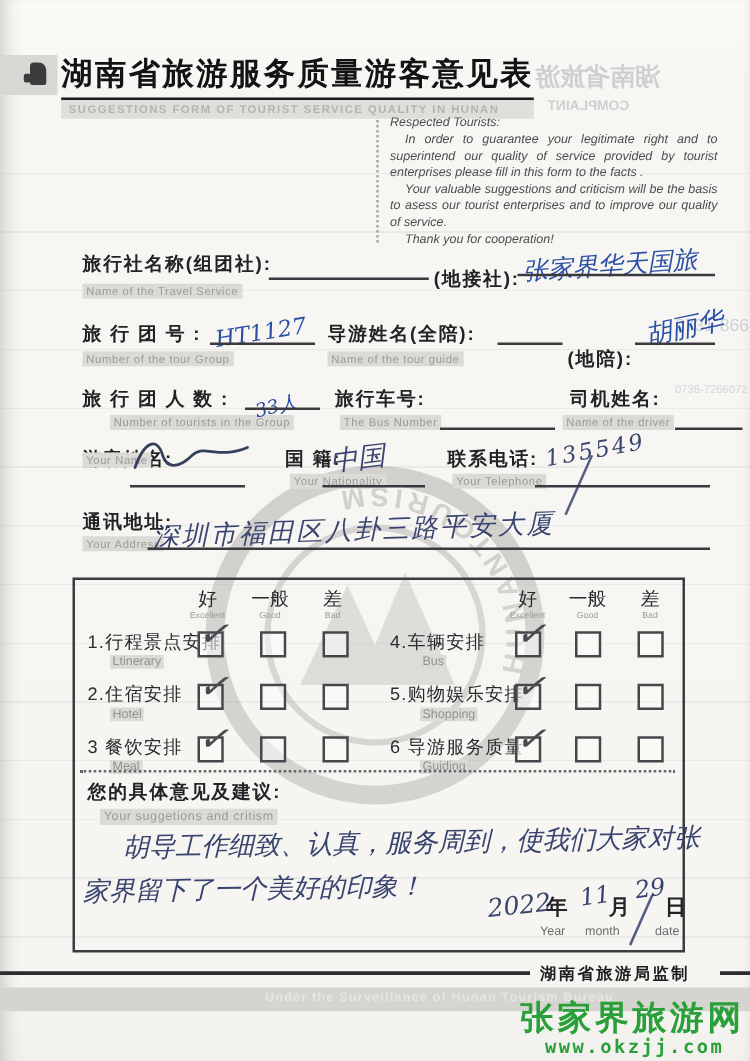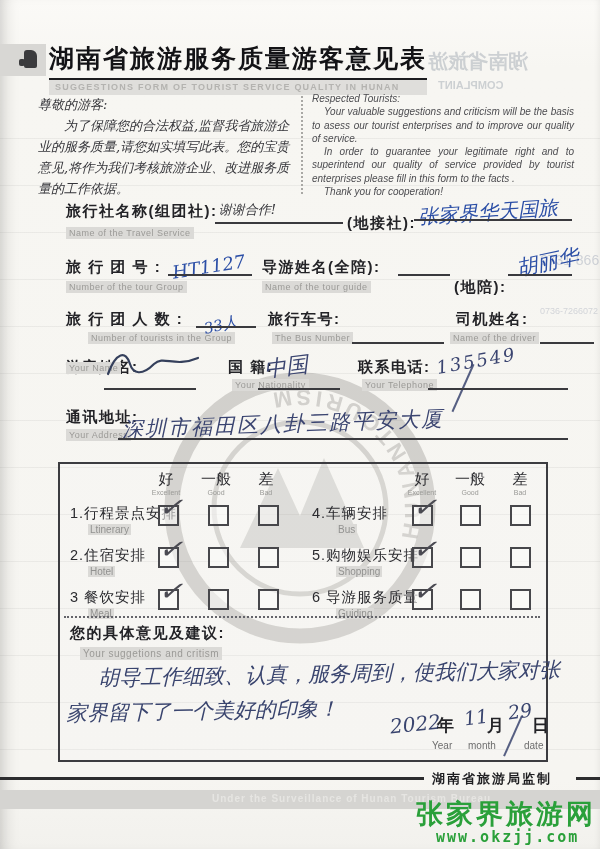--- a/index.html
+++ b/index.html
@@ -78,30 +78,25 @@
   </svg>
 
   <div class="abs hdr-band"></div>
   <div class="abs hdr-icon"></div>
   <div class="abs title">湖南省旅游服务质量游客意见表</div>
   <div class="abs mirror artifact" style="left:428px;top:48px;font-size:20px;">湖南省旅游</div>
   <div class="abs subtitle-band"></div>
   <div class="abs subtitle">SUGGESTIONS FORM OF TOURIST SERVICE QUALITY IN HUNAN</div>
   <div class="abs mirror artifact" style="left:438px;top:79px;font-size:11px;">COMPLAINT</div>
 
-  <div class="abs intro-zh">
-    <div>尊敬的游客:</div>
-    <div class="ind">为了保障您的合法权益,监督我省旅游企业的服务质量,请您如实填写此表。您的宝贵意见,将作为我们考核旅游企业、改进服务质量的工作依据。</div>
-    <div class="close">谢谢合作!</div>
-  </div>
   <div class="abs intro-divider"></div>
   <div class="abs intro-en">
     <div>Respected Tourists:</div>
+    <div class="ind">In order to guarantee your legitimate right and to superintend our quality of service provided by tourist enterprises please fill in this form to the facts .</div>
     <div class="ind">Your valuable suggestions and criticism will be the basis to asess our tourist enterprises and to improve our quality of service.</div>
-    <div class="ind">In order to guarantee your legitimate right and to superintend our quality of service provided by tourist enterprises please fill in this form to the facts .</div>
     <div class="ind">Thank you for cooperation!</div>
   </div>
 
   <div class="abs zh" style="left:66px;top:202px;">旅行社名称(组团社):</div>
   <div class="abs en" style="left:66px;top:227px;">Name  of  the  Travel  Service</div>
   <div class="abs blank" style="left:215px;top:222px;width:128px;"></div>
   <div class="abs zh" style="left:347px;top:214px;">(地接社):</div>
   <div class="abs hw" style="left:418px;top:199px;font-size:20px;transform:rotate(-4deg);">张家界华天国旅</div>
   <div class="abs blank" style="left:414px;top:219px;width:158px;"></div>
   <div class="abs artifact" style="left:540px;top:252px;font-size:14px;color:rgba(140,150,170,.38);">0731-8665275</div>

